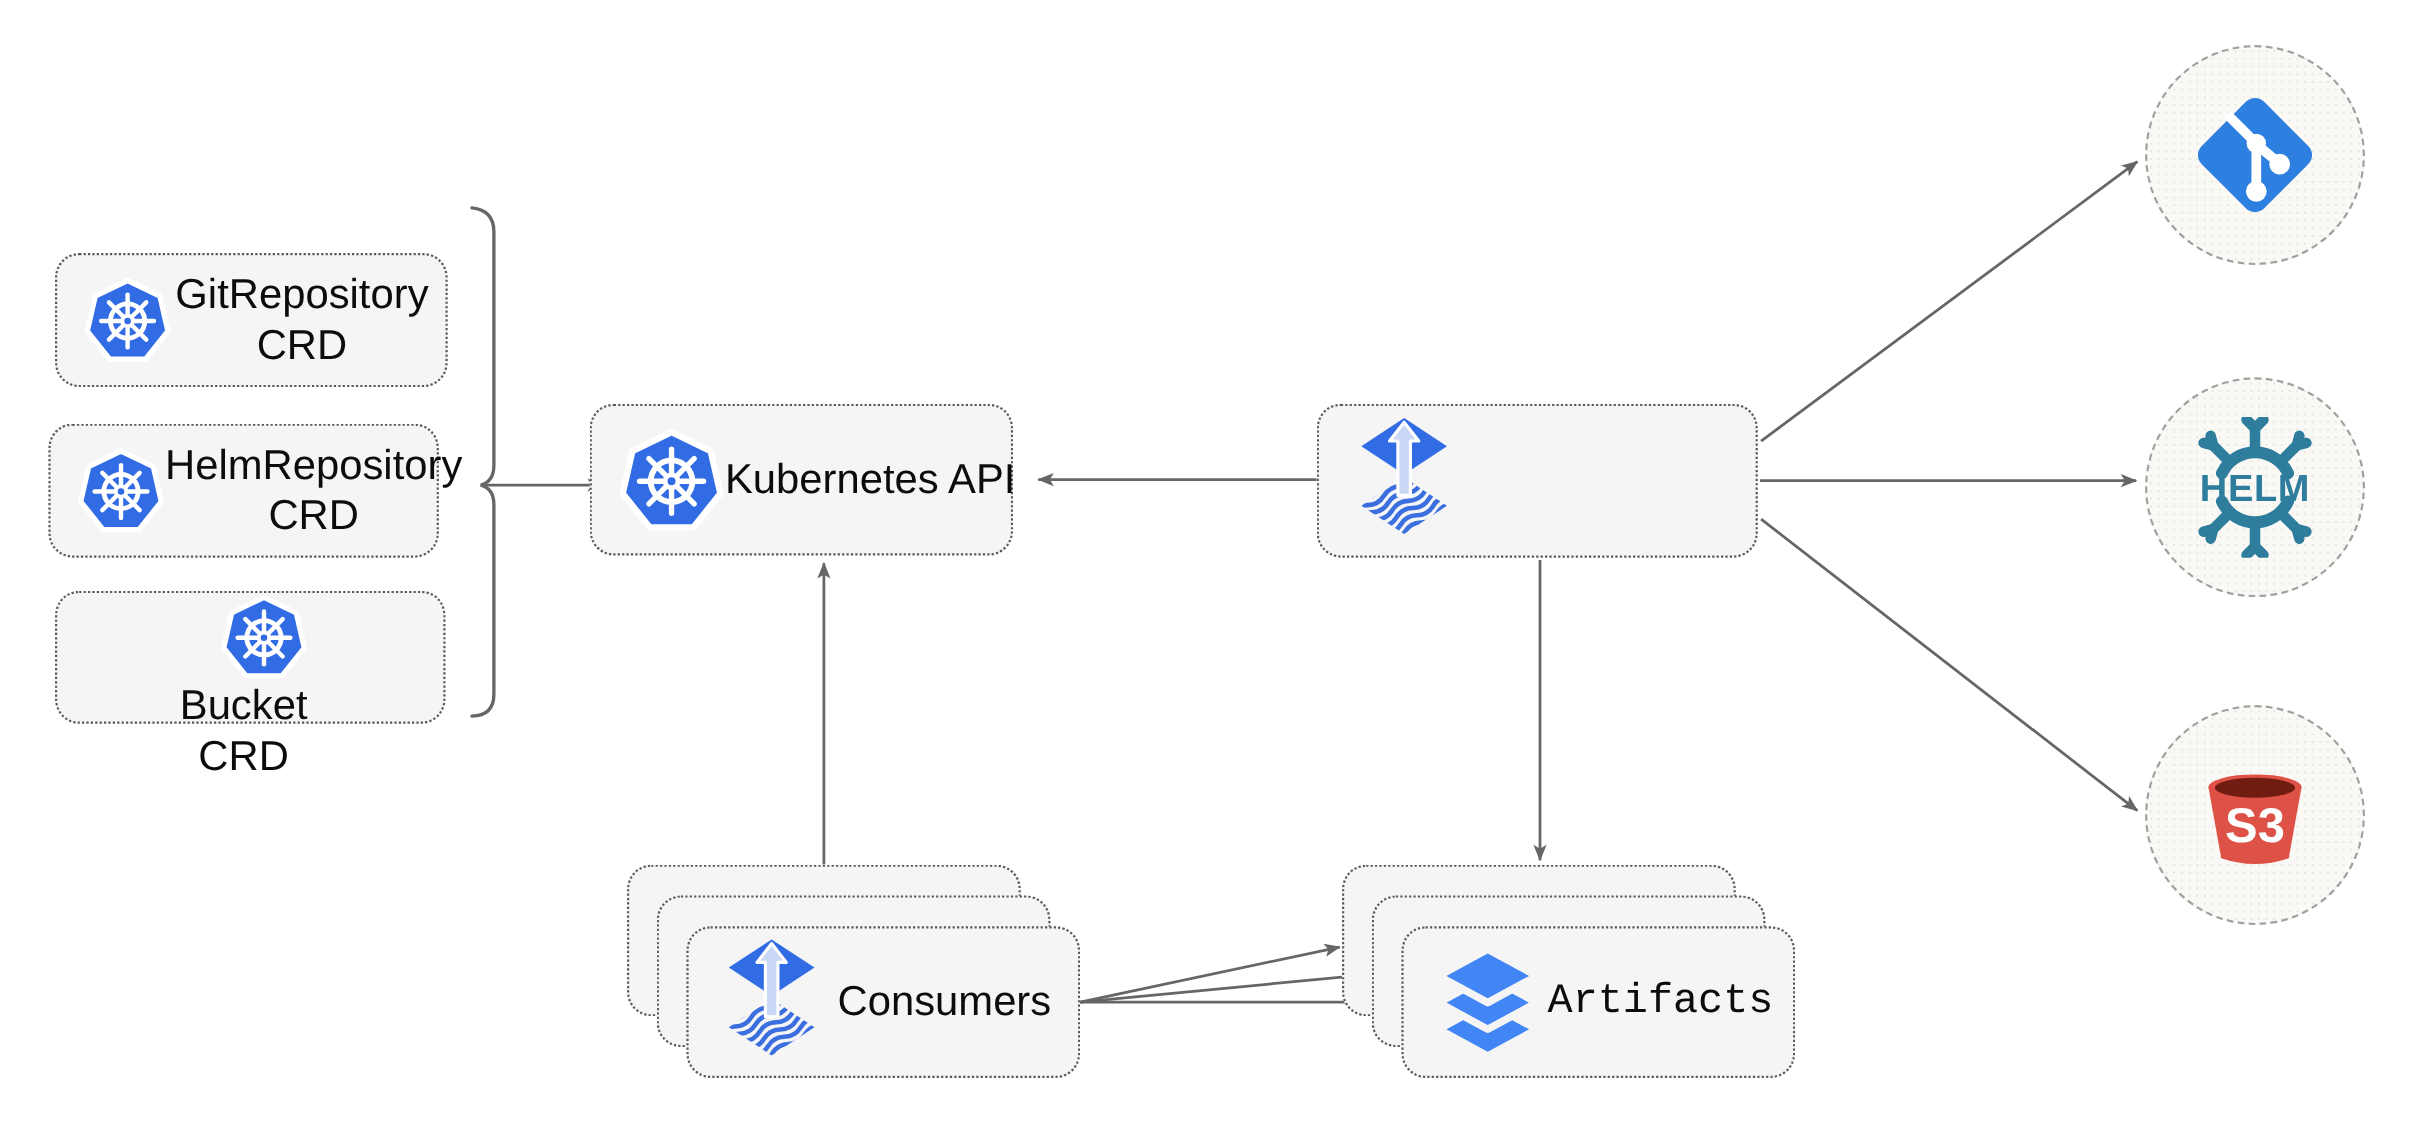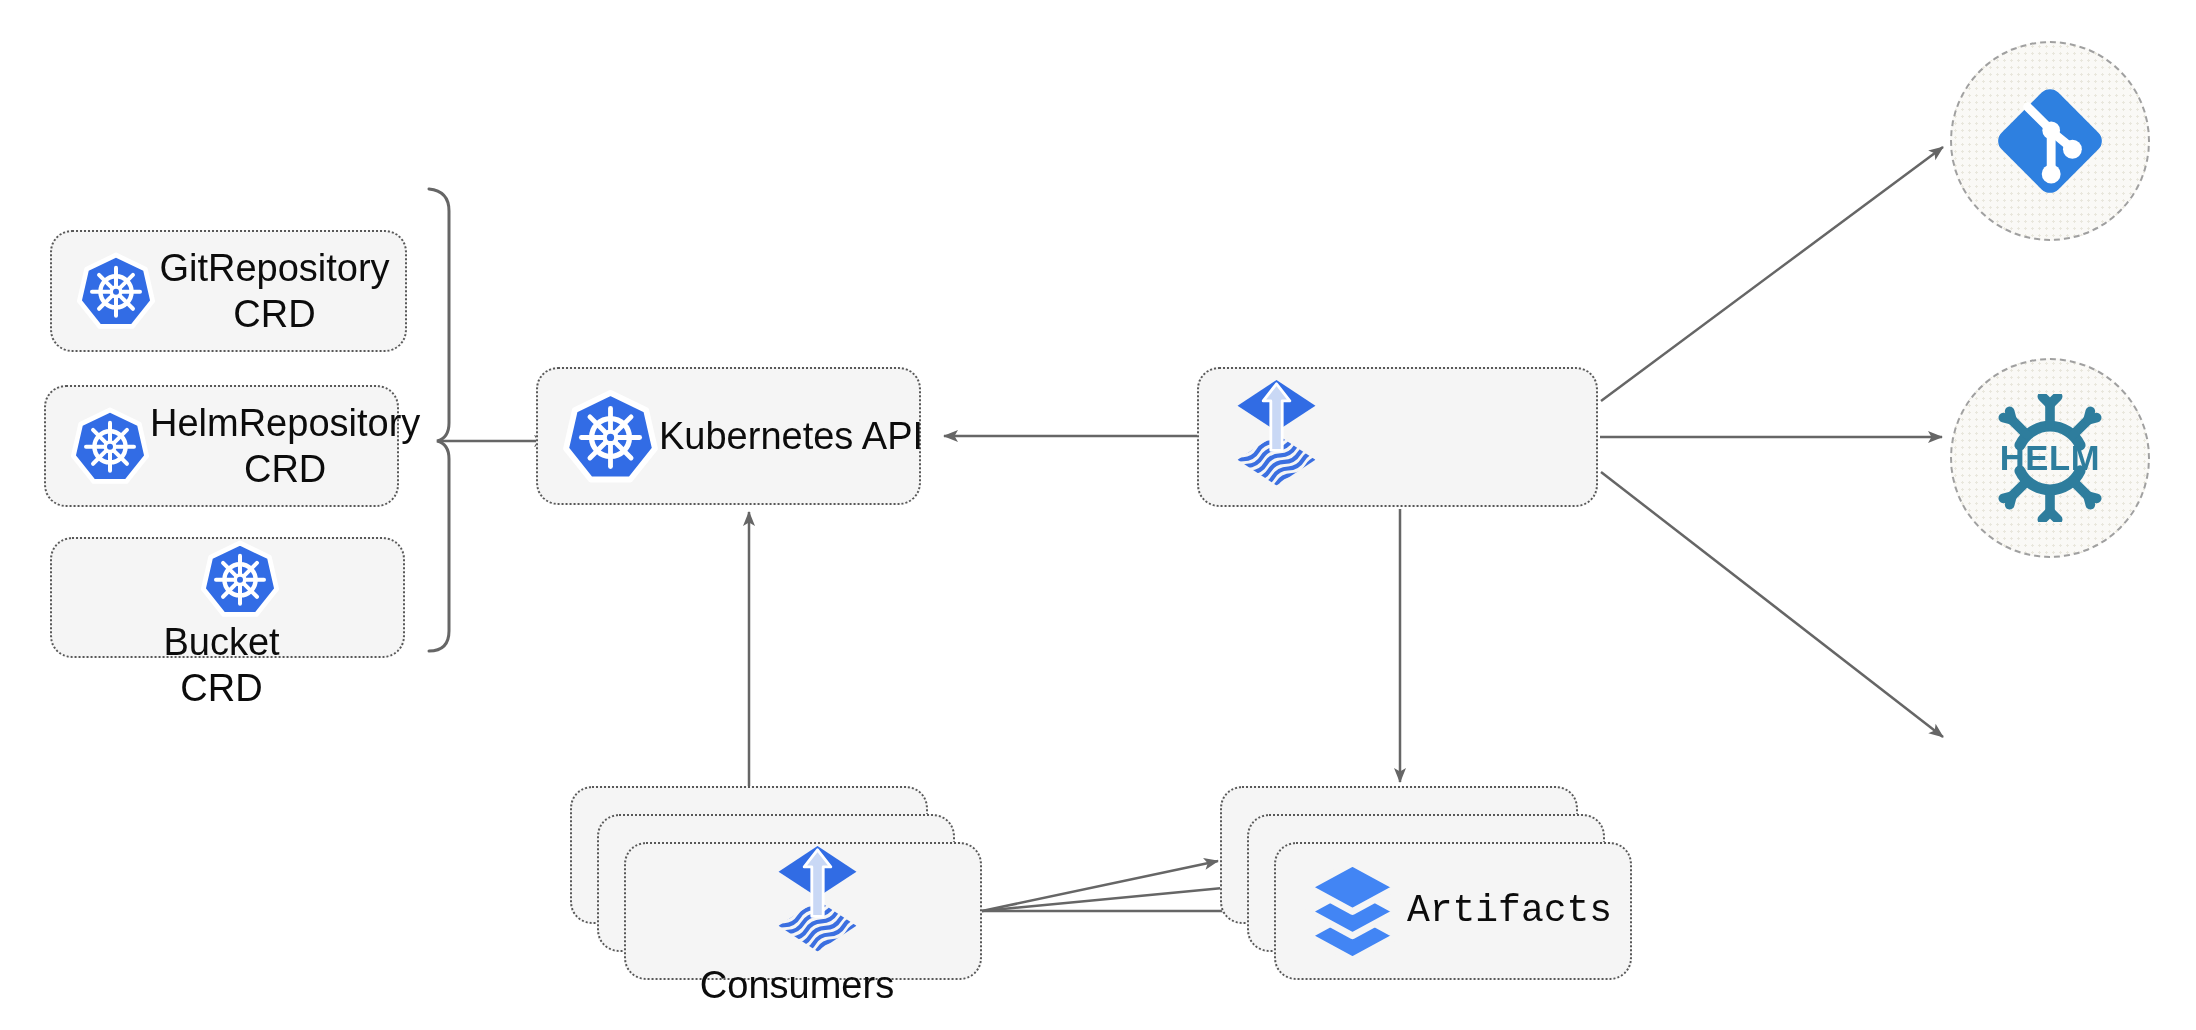--- a/index.html
+++ b/index.html
@@ -179,21 +179,21 @@
         <polygon points="50,2 91,29 50,56 9,29" fill="#316CE4"></polygon>
         <path d="M50,6 L64,24 L56,24 L56,76 L44,76 L44,24 L36,24 Z" fill="#C9D8F5" stroke="#ffffff" stroke-width="3" stroke-linejoin="round"></path>
       </svg>
     </span>
     <div class="label">
     </div>
   </div>
 
   <div class="stack-back" style="left:570px;top:786px;width:358px;height:138px;"></div>
   <div class="stack-back" style="left:597px;top:814px;width:358px;height:138px;"></div>
-  <div class="node" style="left:624px;top:842px;width:358px;height:138px;flex-direction:column;">
+  <div class="node" style="left:624px;top:842px;width:358px;height:138px;">
     <span class="icon" style="margin-left:28px;">
       <svg width="95" height="118" viewBox="0 0 100 124">
         <defs>
           <clipPath id="fluxWavesB">
               <polygon points="50,59 91,86 50,113 9,86"></polygon>
             </clipPath>
         </defs>
         <g clip-path="url(#fluxWavesB)">
           <g transform="rotate(-30 50 86)" stroke="#3B6FE0" stroke-width="4.4" fill="none" stroke-linecap="round">
             <path d="M2 60 q 9 -5 18 0 t 18 0 t 18 0 t 18 0 t 18 0 t 18 0"></path>
@@ -238,21 +238,21 @@
           <line x1="51" y1="43" x2="51" y2="74"></line>
           <line x1="55" y1="45" x2="66" y2="54"></line>
         </g>
         <circle cx="51" cy="41" r="7.5" fill="#ffffff"></circle>
         <circle cx="69" cy="57" r="8" fill="#ffffff"></circle>
         <circle cx="51" cy="78" r="8" fill="#ffffff"></circle>
       </svg>
     </span>
   </div>
 
-  <div class="endpoint" style="left:1950px;top:358px;">
+  <div class="endpoint" style="left:1950px;top:343px;">
     <span style="display:flex;">
       <svg width="128" height="128" viewBox="0 0 100 100">
         <g stroke="#2E7D9D" stroke-width="8.5" fill="none" stroke-linecap="round">
           <path d="M26.5,40 A26,26 0 0 1 73.5,40"></path>
           <path d="M26.5,60 A26,26 0 0 0 73.5,60"></path>
         </g>
         <g stroke="#2E7D9D" stroke-width="7.5" fill="none" stroke-linecap="round">
           <line x1="50" y1="24" x2="50" y2="8"></line>
           <path d="M50,8 L44,2 M50,8 L56,2"></path>
           <line x1="31.6" y1="31.6" x2="20.3" y2="20.3"></line>
@@ -264,14 +264,24 @@
           <line x1="31.6" y1="68.4" x2="20.3" y2="79.7"></line>
           <path d="M20.3,79.7 L13.5,81.5 M20.3,79.7 L18.5,86.5"></path>
           <line x1="68.4" y1="68.4" x2="79.7" y2="79.7"></line>
           <path d="M79.7,79.7 L86.5,81.5 M79.7,79.7 L81.5,86.5"></path>
         </g>
         <text x="50" y="59.5" text-anchor="middle" font-family="Liberation Sans, sans-serif" font-size="27" font-weight="bold" letter-spacing="0.5" fill="#2E7D9D">HELM</text>
       </svg>
     </span>
   </div>
 
+  <div class="endpoint" style="left:1950px;top:641px;">
+    <span style="display:flex;">
+      <svg width="110" height="106" viewBox="0 0 104 100">
+        <ellipse cx="52" cy="26" rx="40" ry="11" fill="#DE5146"></ellipse>
+        <path d="M12,26 L23,87 Q52,97 81,87 L92,26 Z" fill="#DE5146"></path>
+        <ellipse cx="52" cy="26.5" rx="34.5" ry="8.5" fill="#701C10"></ellipse>
+        <text x="52" y="73" text-anchor="middle" font-family="Liberation Sans, sans-serif" font-size="42" font-weight="bold" fill="#ffffff">S3</text>
+      </svg>
+    </span>
+  </div>
 
 </div>
 
 </body></html>

